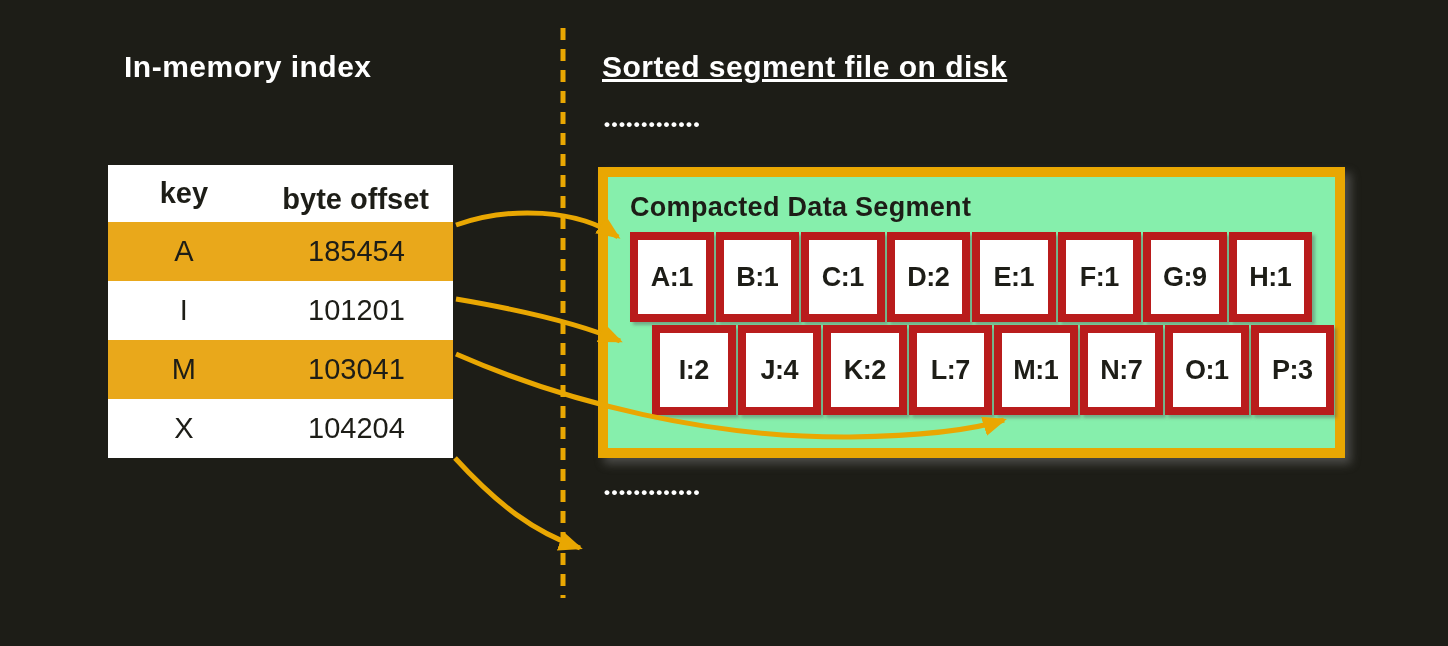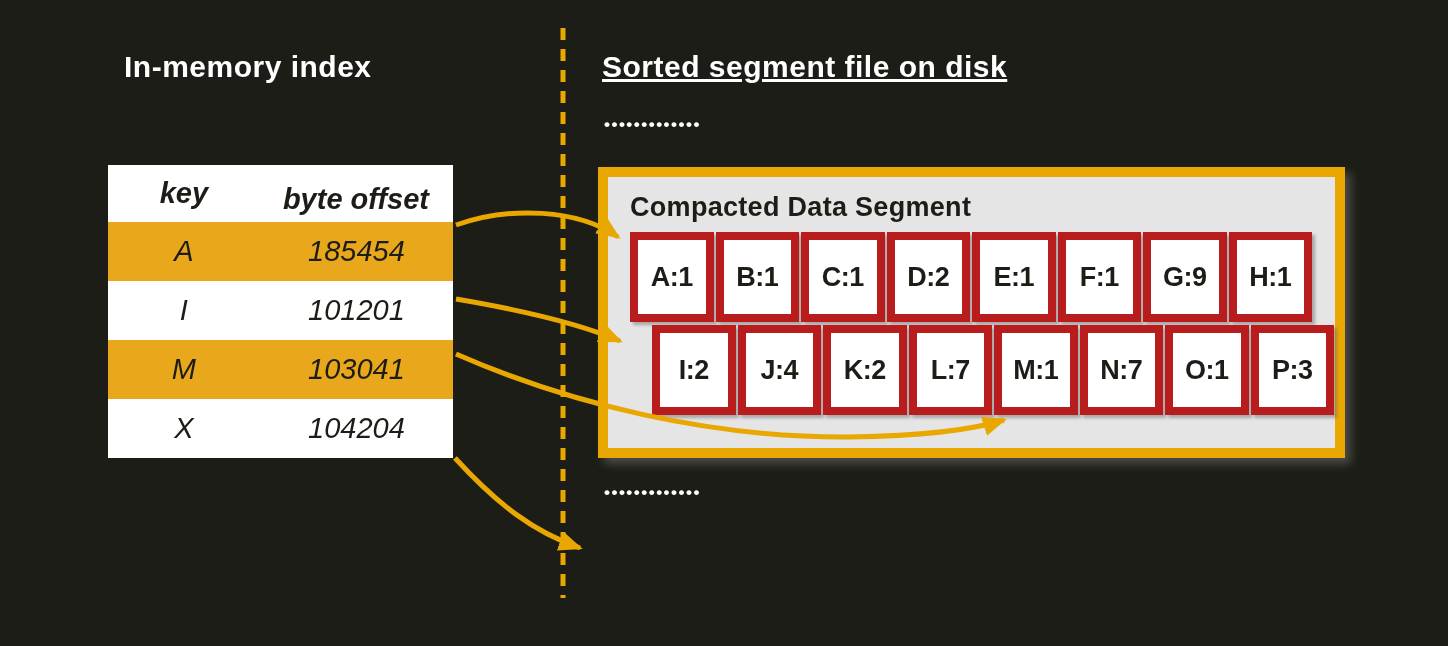--- a/index.html
+++ b/index.html
@@ -43,34 +43,33 @@
     width: 345px; height: 293px;
     background: #FFFFFF;
     color: #1D1D17;
   }
   .tbl-row {
     display: grid;
     grid-template-columns: 44% 56%;
     align-items: center;
     height: 59px;
     font-size: 29px;
-    font-style: italic;
   }
   .tbl-row.header { height: 57px; font-weight: bold; }
   .tbl-row.highlight { background: #E9A81B; }
   .cell-key { text-align: center; }
   .cell-offset { text-align: center; }
   .tbl-row.header .cell-offset { text-align: right; padding-right: 24px; margin-top: 12px; }
 
   
   .segment-box {
     position: absolute;
     left: 598px; top: 167px;
     width: 747px; height: 291px;
-    background: #e5e5e5;
+    background: #86efac;
     border: 10px solid #E9A702;
     box-shadow: 6px 6px 9px rgba(130,130,130,0.45);
     color: #1D1D17;
   }
   .segment-title {
     margin: 15px 0 9px 22px;
     font-size: 27px;
     font-weight: bold;
     letter-spacing: 0.3px;
   }

